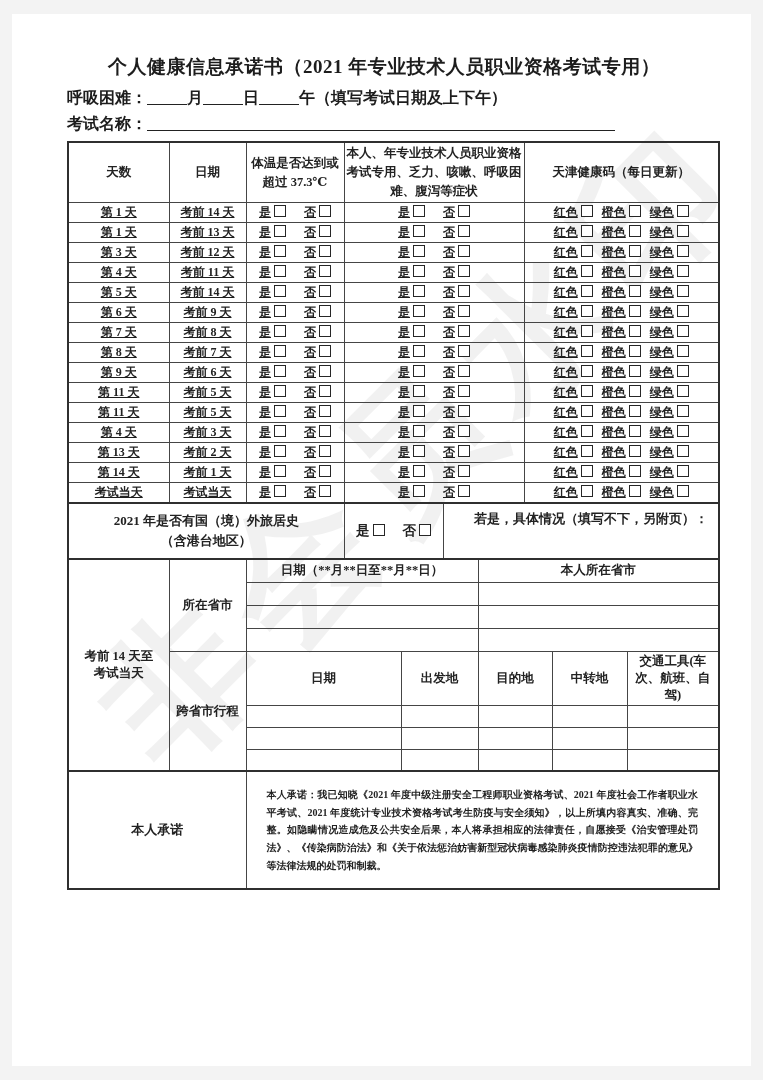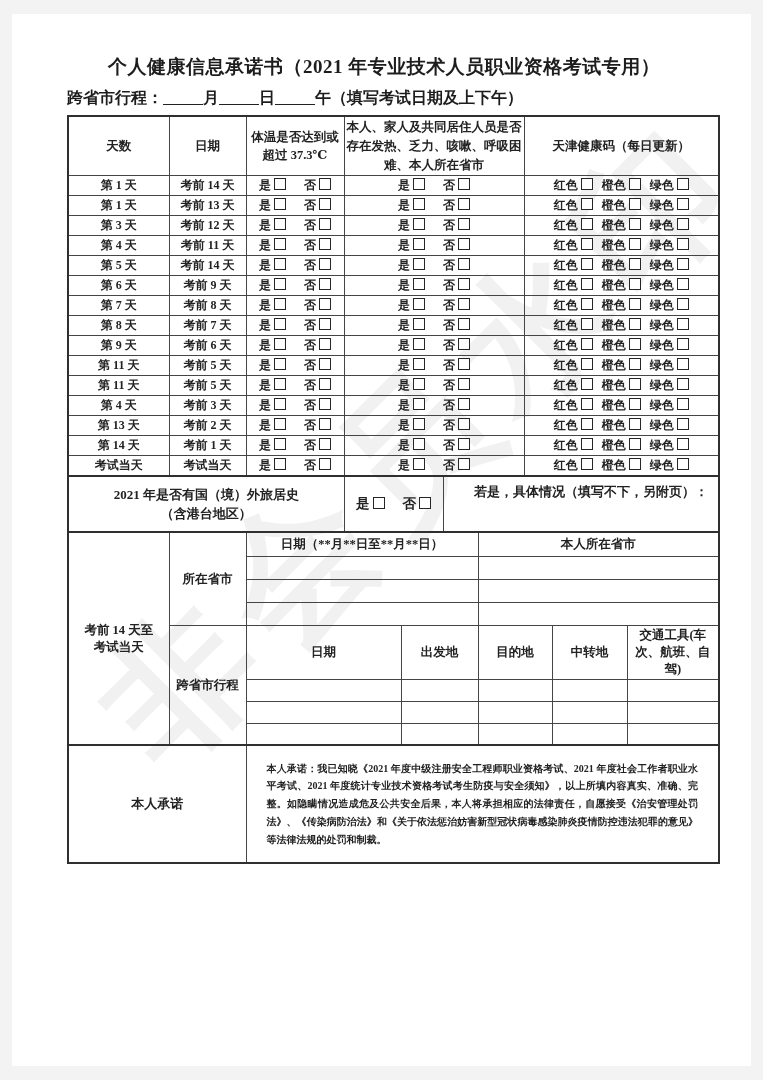--- a/index.html
+++ b/index.html
@@ -33,21 +33,21 @@
     border:2px solid #2f2f2f;background:transparent;
   }
   table + table{margin-top:-2px;}
   td,th{
     border:1px solid #454545;text-align:center;vertical-align:middle;
     font-size:12px;font-weight:700;padding:1px 2px;overflow:hidden;color:#222;
   }
   th{font-size:12.5px;line-height:1.5;}
   .t-main{margin-top:6px;}
   .t-main thead tr{height:54px;}
-  .t-main tbody tr{height:20px;}
+  .t-main tbody tr{height:20px;text-decoration:underline;}
   .cb{
     display:inline-block;width:10px;height:10px;border:1.5px solid #262626;
     margin-left:3px;vertical-align:-1px;background:#fff;
   }
   .yn{white-space:nowrap;}
   .yn + .yn{margin-left:18px;}
   .code-cell .yn + .yn{margin-left:9px;}
   .hist-label{font-size:13px;line-height:1.5;}
   .hist-note{text-align:right;vertical-align:top;padding:6px 10px;font-size:13px;}
   .hist-yn{font-size:13.5px;}
@@ -64,37 +64,40 @@
 
 <div class="viewport">
   <div class="page">
 
     <div class="watermark">非会员水印</div>
 
     <div class="content">
       <div class="title">个人健康信息承诺书（2021 年专业技术人员职业资格考试专用）</div>
 
       <div class="headline">
-        <span>跨省市行程：</span><span class="blank small"></span><span>月</span><span class="blank small"></span><span>日</span><span class="blank small"></span><span>午（填写考试日期及上下午）</span>
+        <span>呼吸困难：</span><span class="blank small"></span><span>月</span><span class="blank small"></span><span>日</span><span class="blank small"></span><span>午（填写考试日期及上下午）</span>
+      </div>
+      <div class="headline">
+        <span>考试名称：</span><span class="blank name"></span>
       </div>
 
       <table class="t-main">
         <colgroup>
             <col style="width:101px">
             <col style="width:77px">
             <col style="width:98px">
             <col style="width:180px">
             <col style="width:195px">
           </colgroup>
         <thead>
           <tr>
             <th>天数</th>
             <th>日期</th>
             <th>体温是否达到或超过 37.3℃</th>
-            <th>本人、家人及共同居住人员是否存在发热、乏力、咳嗽、呼吸困难、本人所在省市</th>
+            <th>本人、年专业技术人员职业资格考试专用、乏力、咳嗽、呼吸困难、腹泻等症状</th>
             <th>天津健康码（每日更新）</th>
           </tr>
         </thead>
         <tbody>
             <tr>
               <td>第 1 天</td>
               <td>考前 14 天</td>
               <td><span class="yn"><span>是</span><span class="cb"></span></span><span class="yn"><span>否</span><span class="cb"></span></span></td>
               <td><span class="yn"><span>是</span><span class="cb"></span></span><span class="yn"><span>否</span><span class="cb"></span></span></td>
               <td class="code-cell"><span class="yn"><span>红色</span><span class="cb"></span></span><span class="yn"><span>橙色</span><span class="cb"></span></span><span class="yn"><span>绿色</span><span class="cb"></span></span></td>

